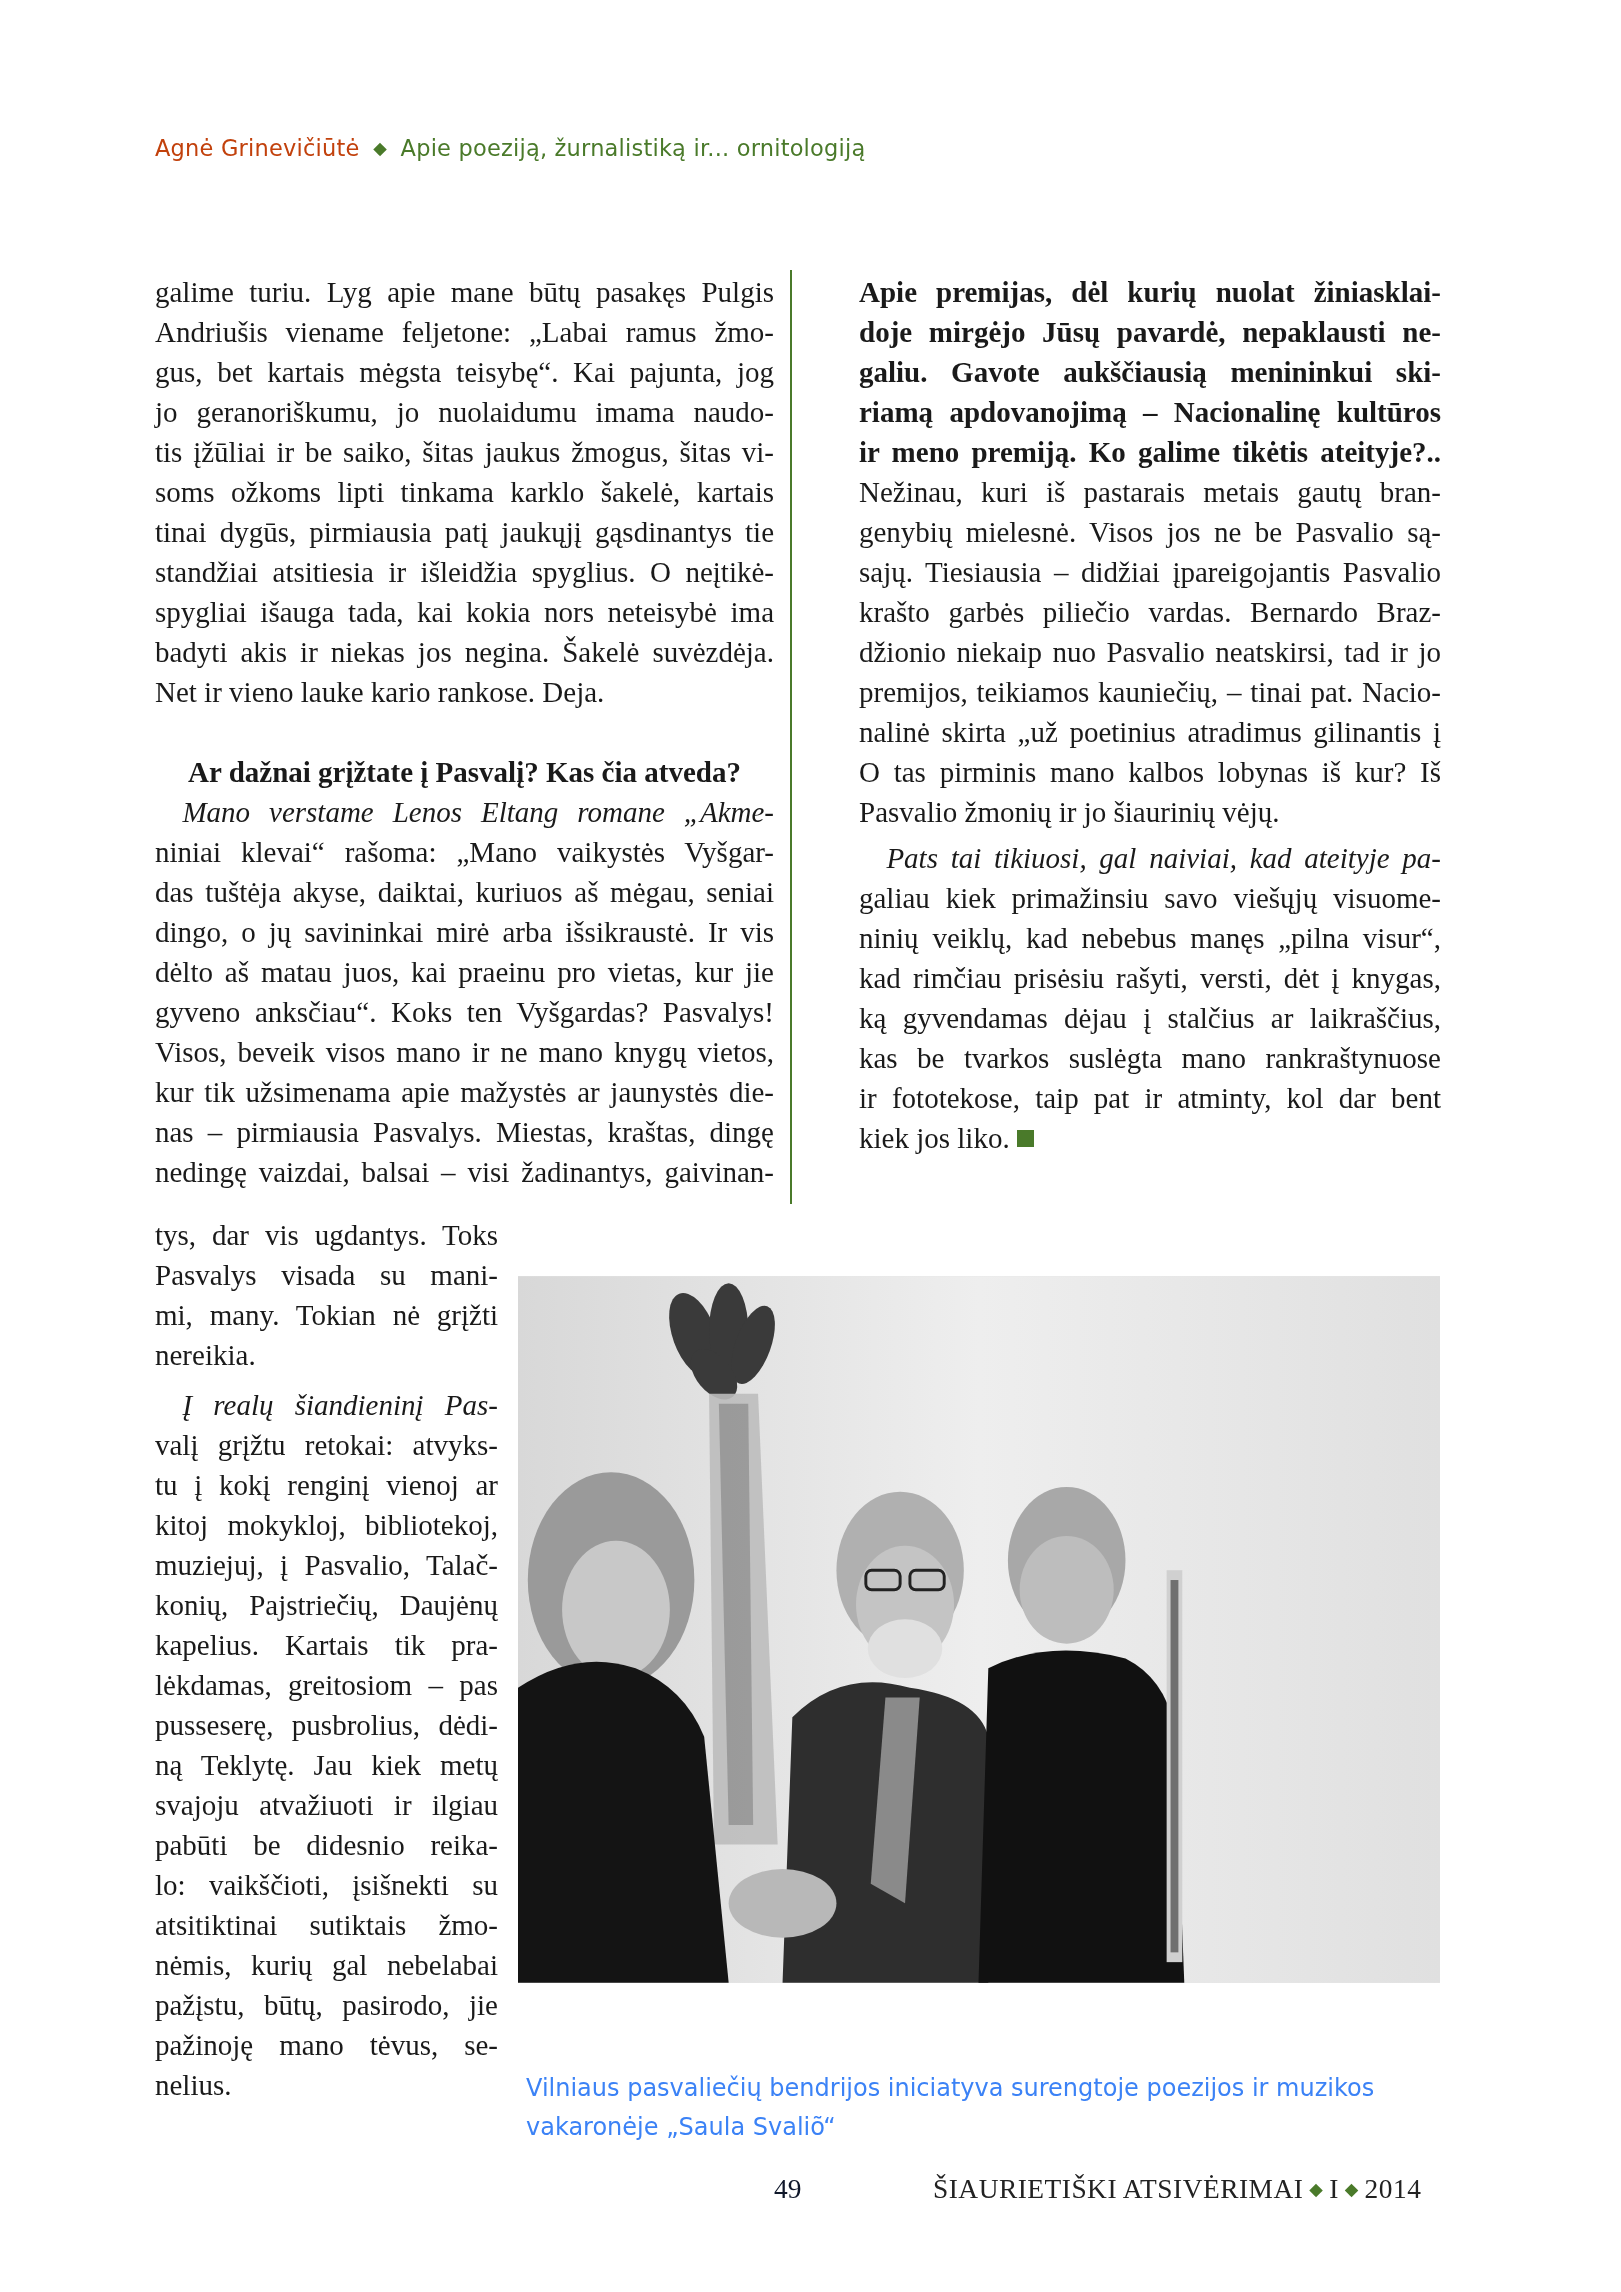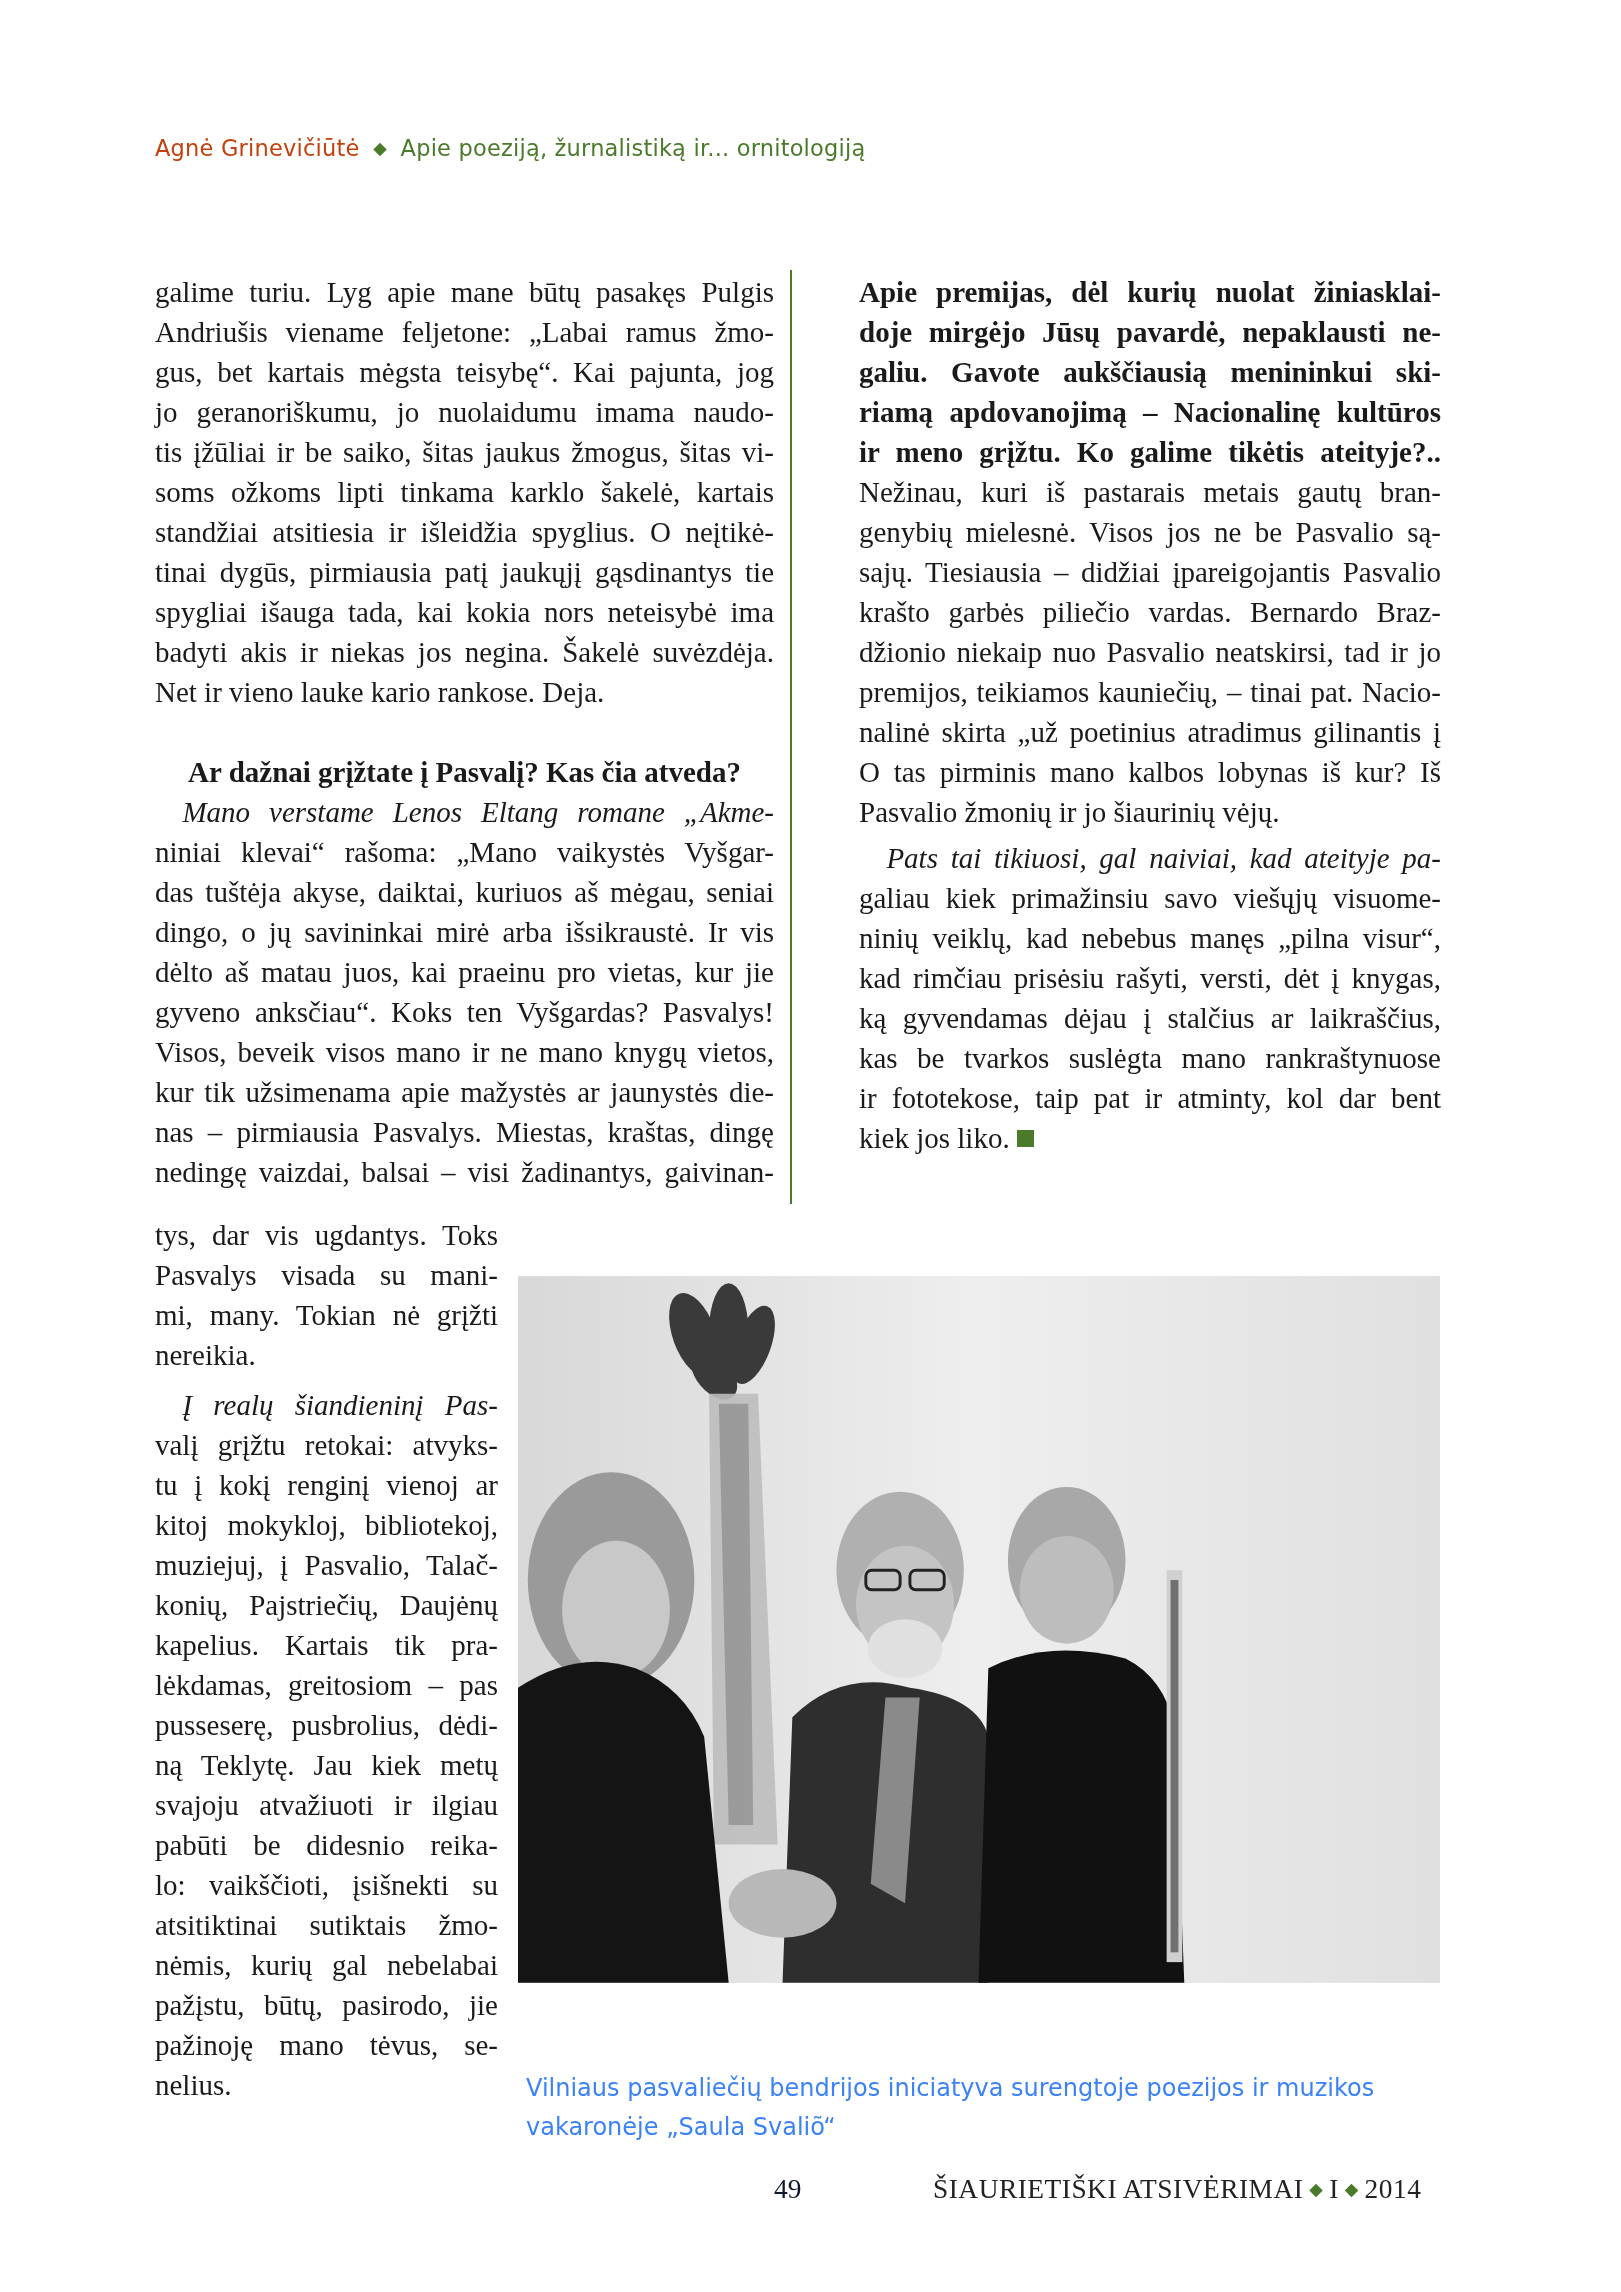--- a/index.html
+++ b/index.html
@@ -46,22 +46,22 @@
 <div id="divider"></div>
 
 <div id="col-left" class="col serif">
   <div>
     <span class="line">galime turiu. Lyg apie mane būtų pasakęs Pulgis</span>
     <span class="line">Andriušis viename feljetone: „Labai ramus žmo-</span>
     <span class="line">gus, bet kartais mėgsta teisybę“. Kai pajunta, jog</span>
     <span class="line">jo geranoriškumu, jo nuolaidumu imama naudo-</span>
     <span class="line">tis įžūliai ir be saiko, šitas jaukus žmogus, šitas vi-</span>
     <span class="line">soms ožkoms lipti tinkama karklo šakelė, kartais</span>
+    <span class="line">tinai dygūs, pirmiausia patį jaukųjį gąsdinantys tie</span>
     <span class="line">standžiai atsitiesia ir išleidžia spyglius. O neįtikė-</span>
-    <span class="line">tinai dygūs, pirmiausia patį jaukųjį gąsdinantys tie</span>
     <span class="line">spygliai išauga tada, kai kokia nors neteisybė ima</span>
     <span class="line">badyti akis ir niekas jos negina. Šakelė suvėzdėja.</span>
     <span class="line last">Net ir vieno lauke kario rankose. Deja.</span>
   </div>
   <p class="q">Ar dažnai grįžtate į Pasvalį? Kas čia atveda?</p>
   <div>
     <span class="line ind">Mano verstame Lenos Eltang romane „Akme-</span>
     <span class="line">niniai klevai“ rašoma: „Mano vaikystės Vyšgar-</span>
     <span class="line">das tuštėja akyse, daiktai, kuriuos aš mėgau, seniai</span>
     <span class="line">dingo, o jų savininkai mirė arba išsikraustė. Ir vis</span>
@@ -102,21 +102,21 @@
     <span class="line last">nelius.</span>
   </div>
 </div>
 
 <div id="col-right" class="col serif">
   <div class="qr">
     <span class="line">Apie premijas, dėl kurių nuolat žiniasklai-</span>
     <span class="line">doje mirgėjo Jūsų pavardė, nepaklausti ne-</span>
     <span class="line">galiu. Gavote aukščiausią menininkui ski-</span>
     <span class="line">riamą apdovanojimą – Nacionalinę kultūros</span>
-    <span class="line">ir meno grįžtu. Ko galime tikėtis ateityje?..</span>
+    <span class="line">ir meno premiją. Ko galime tikėtis ateityje?..</span>
   </div>
   <div>
     <span class="line">Nežinau, kuri iš pastarais metais gautų bran-</span>
     <span class="line">genybių mielesnė. Visos jos ne be Pasvalio są-</span>
     <span class="line">sajų. Tiesiausia – didžiai įpareigojantis Pasvalio</span>
     <span class="line">krašto garbės piliečio vardas. Bernardo Braz-</span>
     <span class="line">džionio niekaip nuo Pasvalio neatskirsi, tad ir jo</span>
     <span class="line">premijos, teikiamos kauniečių, – tinai pat. Nacio-</span>
     <span class="line">nalinė skirta „už poetinius atradimus gilinantis į</span>
     <span class="line">O tas pirminis mano kalbos lobynas iš kur? Iš</span>

